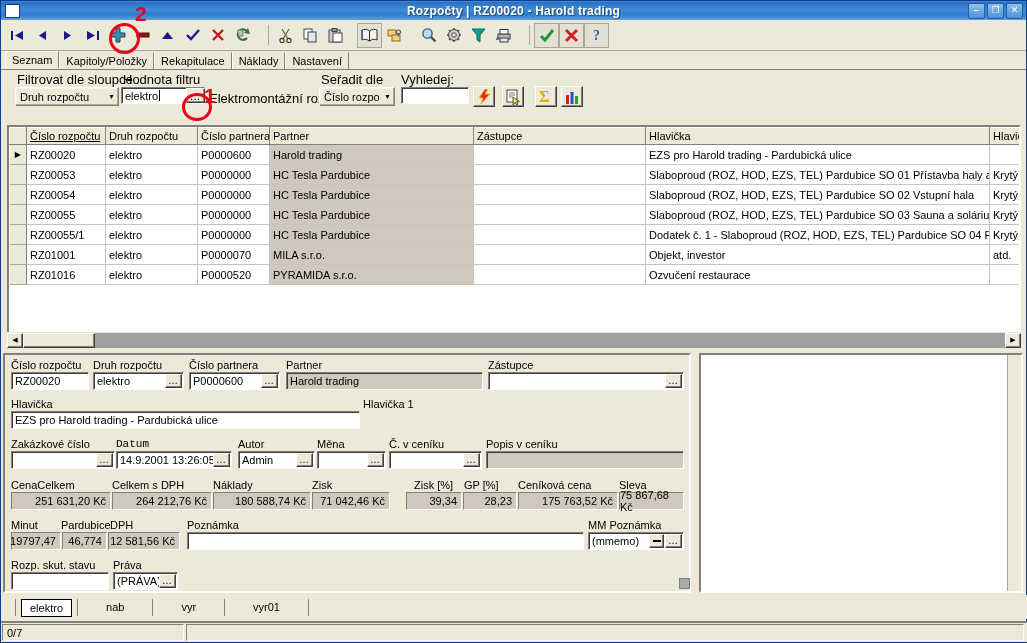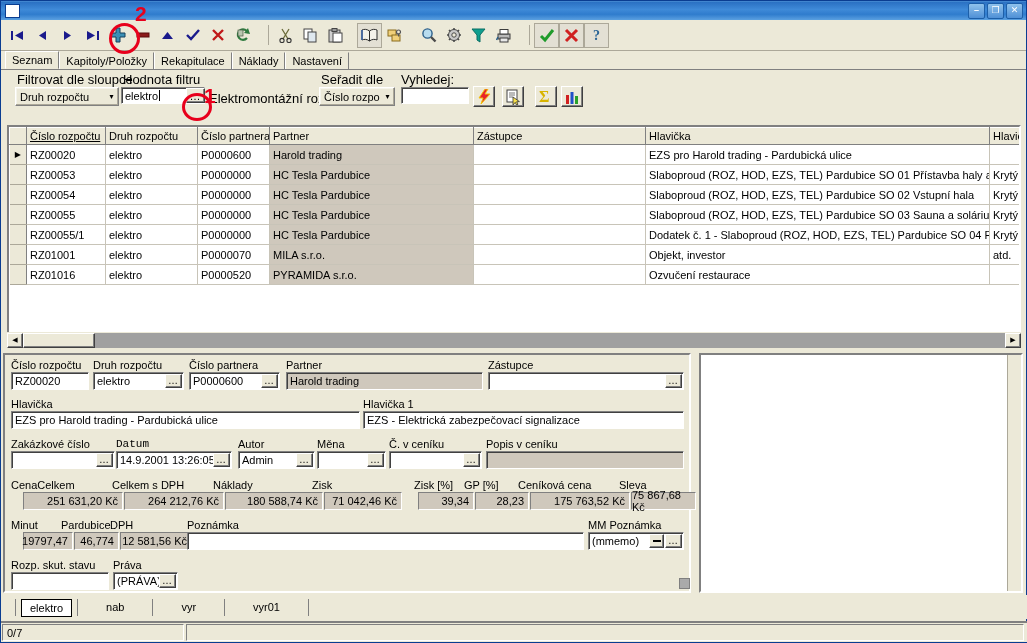--- a/index.html
+++ b/index.html
@@ -177,21 +177,21 @@
     width:15px;height:14px;margin-right:1px;background:#ece9d8;flex:none;
     border:1px solid #fff;border-right-color:#404040;border-bottom-color:#404040;
     box-shadow:inset -1px -1px 0 #808080;
     display:flex;align-items:center;justify-content:center;box-sizing:border-box;
   }
   .minus{width:8px;height:2px;background:#000;}
   .roflat{
     position:absolute;height:18px;background:#cfc8bc;
     border:1px solid #808080;border-right-color:#fff;border-bottom-color:#fff;
     font-size:11px;display:flex;align-items:center;justify-content:flex-end;
-    padding-right:4px;box-sizing:border-box;margin-left:12px;
+    padding-right:4px;box-sizing:border-box;
   }
   .smallsq{position:absolute;width:9px;height:9px;background:#aaa;border:1px solid #7f7f7f;}
 
   
   .btabs{
     position:absolute;left:0;top:594px;width:1027px;height:24px;
     background:#ece9d8;display:flex;align-items:center;padding-left:14px;
     border-top:1px solid #ece9d8;box-sizing:border-box;
   }
   .btab{
@@ -226,20 +226,21 @@
     font-family:"Liberation Sans",sans-serif;pointer-events:none;line-height:1;
   }
 </style>
 </head>
 <body>
 
 <div class="app">
 
   <div class="titlebar">
     <div class="tb-sysicon"></div>
+    <div class="tb-title">Rozpočty | RZ00020 - Harold trading</div>
     <div class="tb-btns">
       <div class="tb-btn">–</div>
       <div class="tb-btn">❐</div>
       <div class="tb-btn">✕</div>
     </div>
   </div>
 
   <div class="toolbar">
 
     <div class="tbtn">
@@ -586,23 +587,20 @@
       <span class="v"></span>
       <span class="eb">…</span>
     </div>
 
     <div class="dlab" style="left:6px;top:43px;">Hlavička</div>
     <div class="dfield" style="left:6px;top:56px;width:349px;">
       <span class="v">EZS pro Harold trading - Pardubická ulice</span>
     </div>
 
     <div class="dlab" style="left:358px;top:43px;">Hlavička 1</div>
-    <div class="dfield" style="left:358px;top:56px;width:321px;">
-      <span class="v">EZS - Elektrická zabezpečovací signalizace</span>
-    </div>
 
     <div class="dlab" style="left:6px;top:83px;">Zakázkové číslo</div>
     <div class="dfield" style="left:6px;top:96px;width:104px;">
       <span class="v"></span>
       <span class="eb">…</span>
     </div>
 
     <div class="dlab" style="left:111px;top:83px;font-family:Liberation Mono, monospace;">Datum</div>
     <div class="dfield" style="left:111px;top:96px;width:116px;">
       <span class="v">14.9.2001 13:26:05</span>

